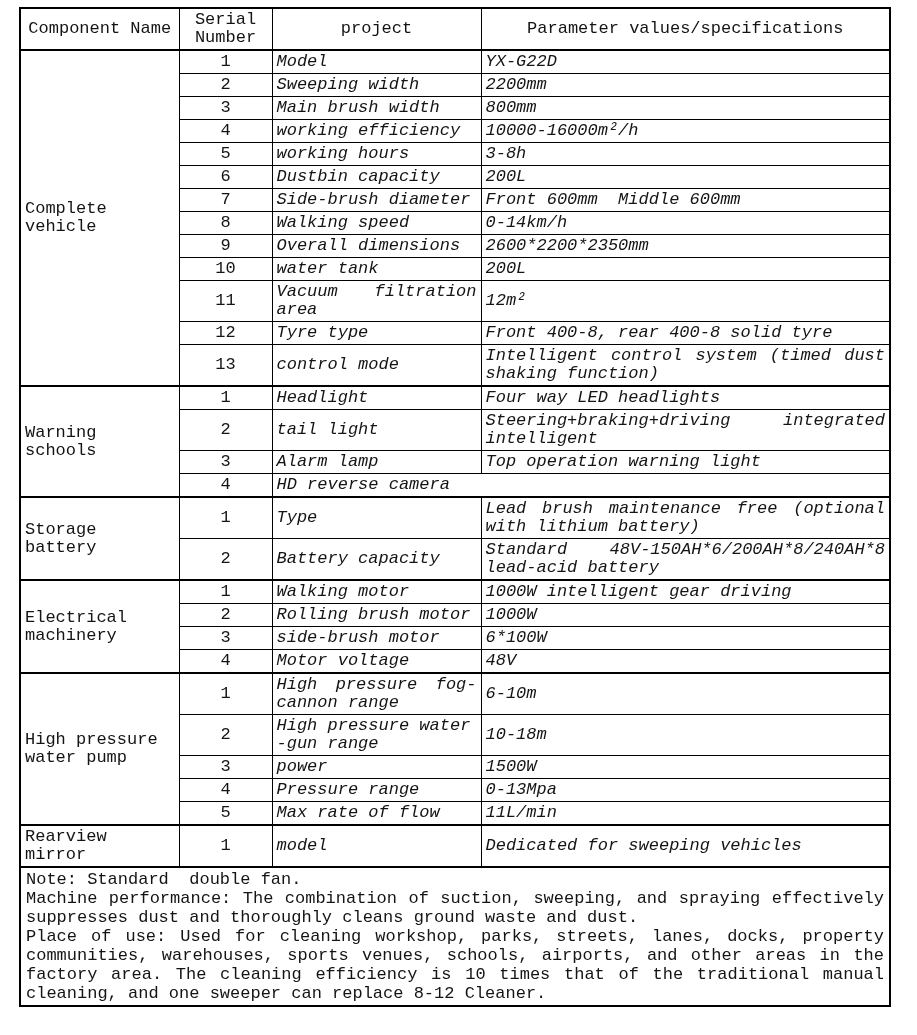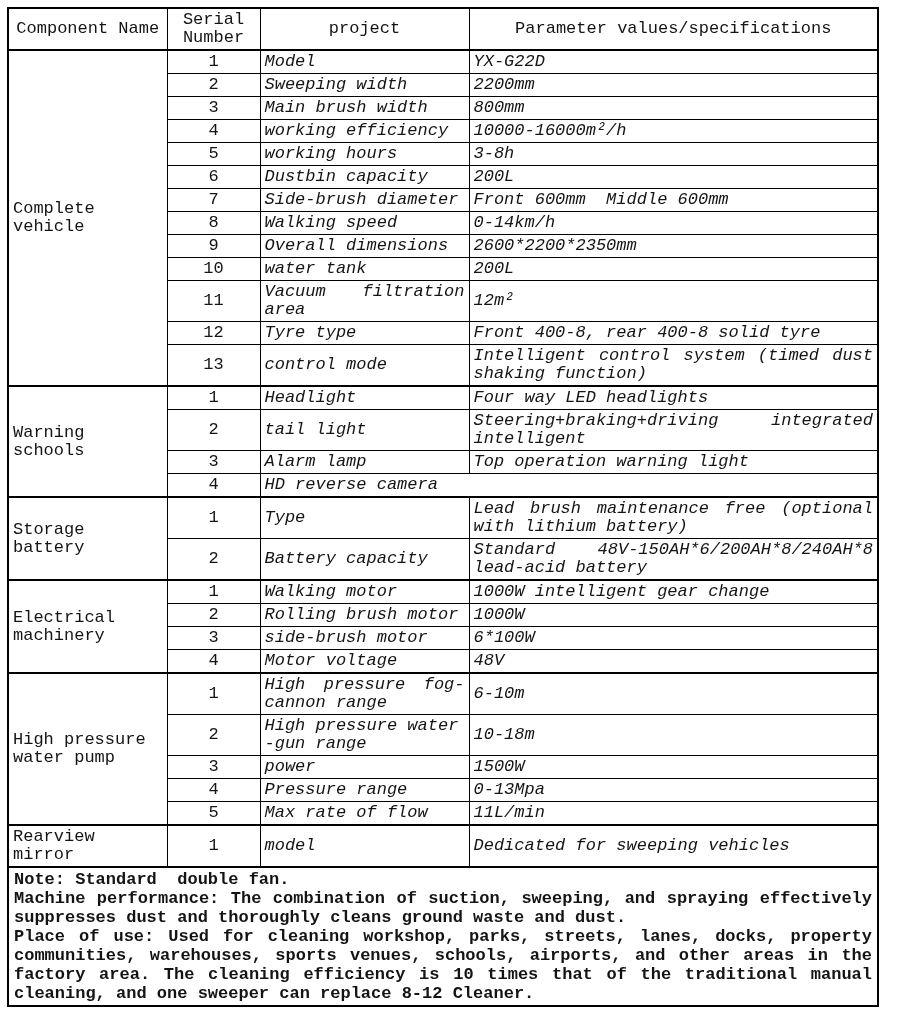--- a/index.html
+++ b/index.html
@@ -3,21 +3,21 @@
 <meta charset="utf-8">
 <title>Specification Table</title>
 <style>
   * { box-sizing: border-box; }
   html, body { margin: 0; padding: 0; background: #ffffff; }
   body {
     font-family: "Liberation Mono", "DejaVu Sans Mono", monospace;
     color: #141414;
     width: 917px;
   }
-  .page { padding: 7px 0 0 7px; }
+  .page { padding: 7px 0 0 7px; margin-left: 12px; }
   table.spec {
     border-collapse: collapse;
     border: 2px solid #000;
     table-layout: fixed;
     font-size: 17px;
     line-height: 18px;
   }
   table.spec td {
     border: 1px solid #000;
     padding: 2px 4px;
@@ -35,21 +35,20 @@
   td.val   { text-align: justify; white-space: pre-wrap; font-style: italic; }
   tr.section-start td { border-top: 2px solid #000; }
   tbody.notes-body td {
     border-top: 2px solid #000;
     padding: 2px 5px;
   }
   .note {
     text-align: justify;
     white-space: pre-wrap;
     line-height: 19px;
-    font-weight: bold;
   }
 </style>
 </head>
 <body>
 
 <div class="page">
   <table class="spec">
     <colgroup>
       <col style="width:159px">
       <col style="width:93px">
@@ -163,21 +162,21 @@
         <tr>
           <td class="serial">2</td>
           <td class="proj">Battery capacity</td>
           <td class="val">Standard 48V-150AH*6/200AH*8/240AH*8 lead-acid battery</td>
         </tr>
         <tr class="section-start">
           <td class="comp" rowspan="4">Electrical
 machinery</td>
           <td class="serial">1</td>
           <td class="proj">Walking motor</td>
-          <td class="val">1000W intelligent gear change</td>
+          <td class="val">1000W intelligent gear driving</td>
         </tr>
         <tr>
           <td class="serial">2</td>
           <td class="proj">Rolling brush motor</td>
           <td class="val">1000W</td>
         </tr>
         <tr>
           <td class="serial">3</td>
           <td class="proj">side-brush motor</td>
           <td class="val">6*100W</td>

